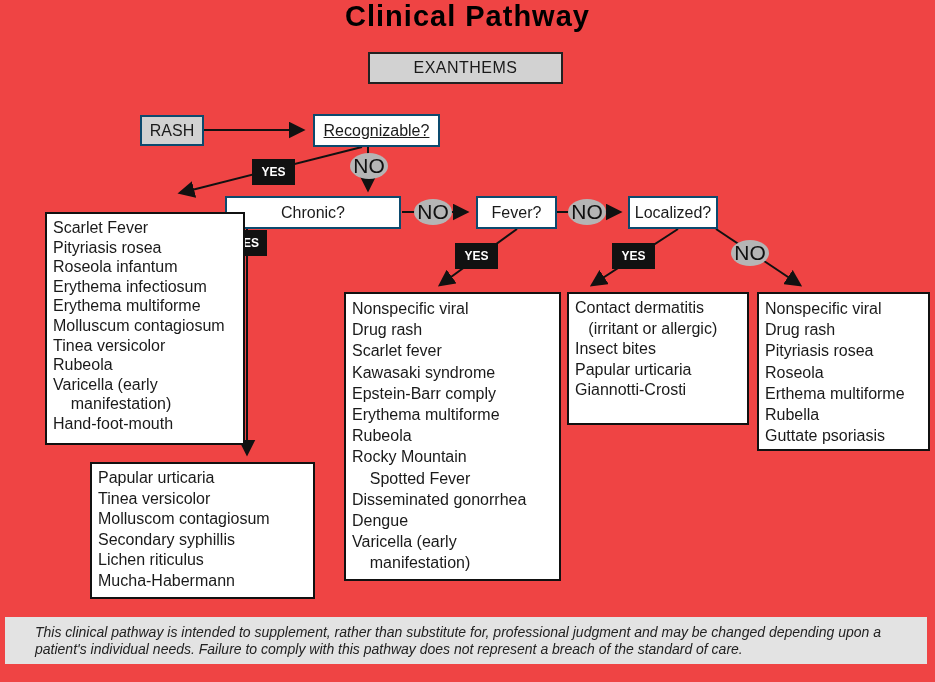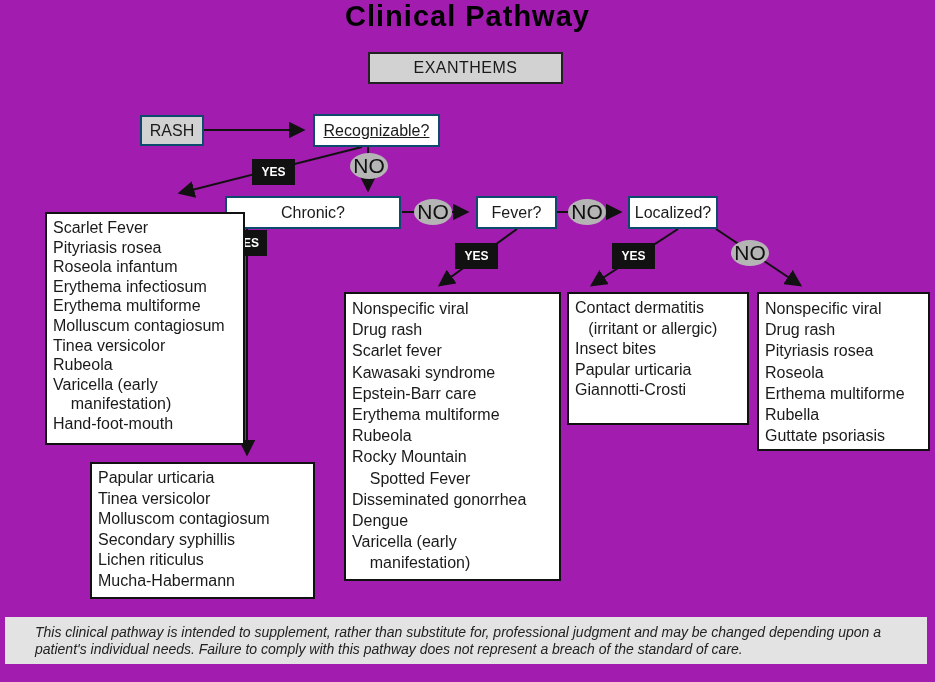--- a/index.html
+++ b/index.html
@@ -1,17 +1,17 @@
 <!DOCTYPE html>
 <html><head>
 <meta charset="utf-8">
 <style>
   html,body { margin:0; padding:0; background:#ffffff; }
   .stage {
-    position:relative; width:935px; height:682px; background:#a21caf;
+    position:relative; width:935px; height:682px; background:#ef4444;
     font-family:"Liberation Sans", sans-serif; color:#1a1a1a; overflow:hidden;
   }
   .abs { position:absolute; box-sizing:border-box; }
   .title {
     left:0; right:0; top:6; text-align:center;
     font-size:29px; font-weight:900; letter-spacing:1px; color:#000;
   }
   .banner {
     left:368px; top:52px; width:195px; height:32px;
     background:#d2d2d2; border:2px solid #222;
@@ -118,21 +118,21 @@
       <div class="list-line">Secondary syphillis</div>
       <div class="list-line">Lichen riticulus</div>
       <div class="list-line">Mucha-Habermann</div>
     </div>
 
   <div class="abs list-box" style="left:317px; top:292px; width:217px; height:289px; line-height:21.2px;">
       <div class="list-line">Nonspecific viral</div>
       <div class="list-line">Drug rash</div>
       <div class="list-line">Scarlet fever</div>
       <div class="list-line">Kawasaki syndrome</div>
-      <div class="list-line">Epstein-Barr care</div>
+      <div class="list-line">Epstein-Barr comply</div>
       <div class="list-line">Erythema multiforme</div>
       <div class="list-line">Rubeola</div>
       <div class="list-line">Rocky Mountain</div>
       <div class="list-line">    Spotted Fever</div>
       <div class="list-line">Disseminated gonorrhea</div>
       <div class="list-line">Dengue</div>
       <div class="list-line">Varicella (early</div>
       <div class="list-line">    manifestation)</div>
     </div>
 

